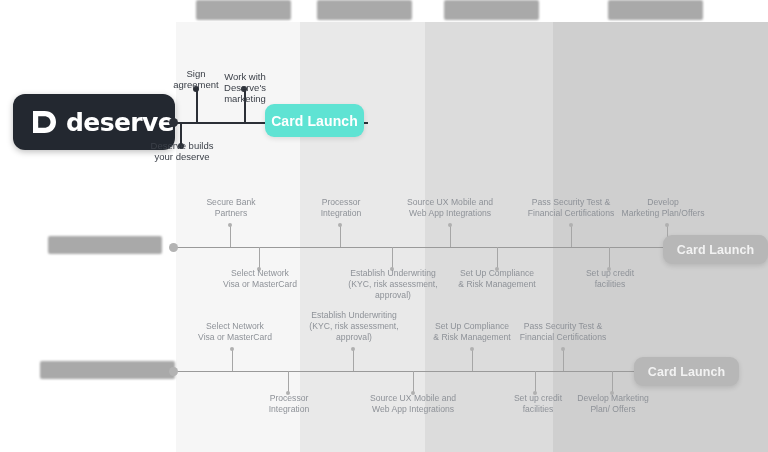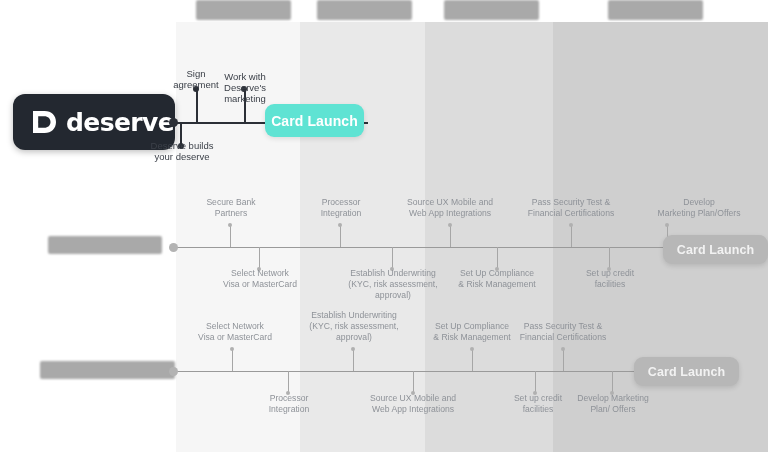--- a/index.html
+++ b/index.html
@@ -182,21 +182,21 @@
     <div class="mlabel" style="left:516px;top:197px;width:110px;">Pass Security Test &amp;
 Financial Certifications</div>
 
     <div class="stem" style="left:609px;top:247px;height:22px;"></div>
     <div class="node" style="left:607px;top:267px;"></div>
     <div class="mlabel" style="left:570px;top:268px;width:80px;">Set up credit
 facilities</div>
 
     <div class="stem" style="left:667px;top:225px;height:22px;"></div>
     <div class="node" style="left:665px;top:223px;"></div>
-    <div class="mlabel" style="left:644px;top:197px;width:110px;">Develop
+    <div class="mlabel" style="left:608px;top:197px;width:110px;">Develop
 Marketing Plan/Offers</div>
 
     <div class="pill gray" style="left:663px;top:235px;width:105px;height:29px;">Card Launch</div>
   </div>
 
   <div class="row row3">
     <div class="axis" style="left:172px;right:88px;top:371px;"></div>
     <div class="startdot" style="left:169px;top:367px;"></div>
 
     <div class="stem" style="left:232px;top:349px;height:22px;"></div>

